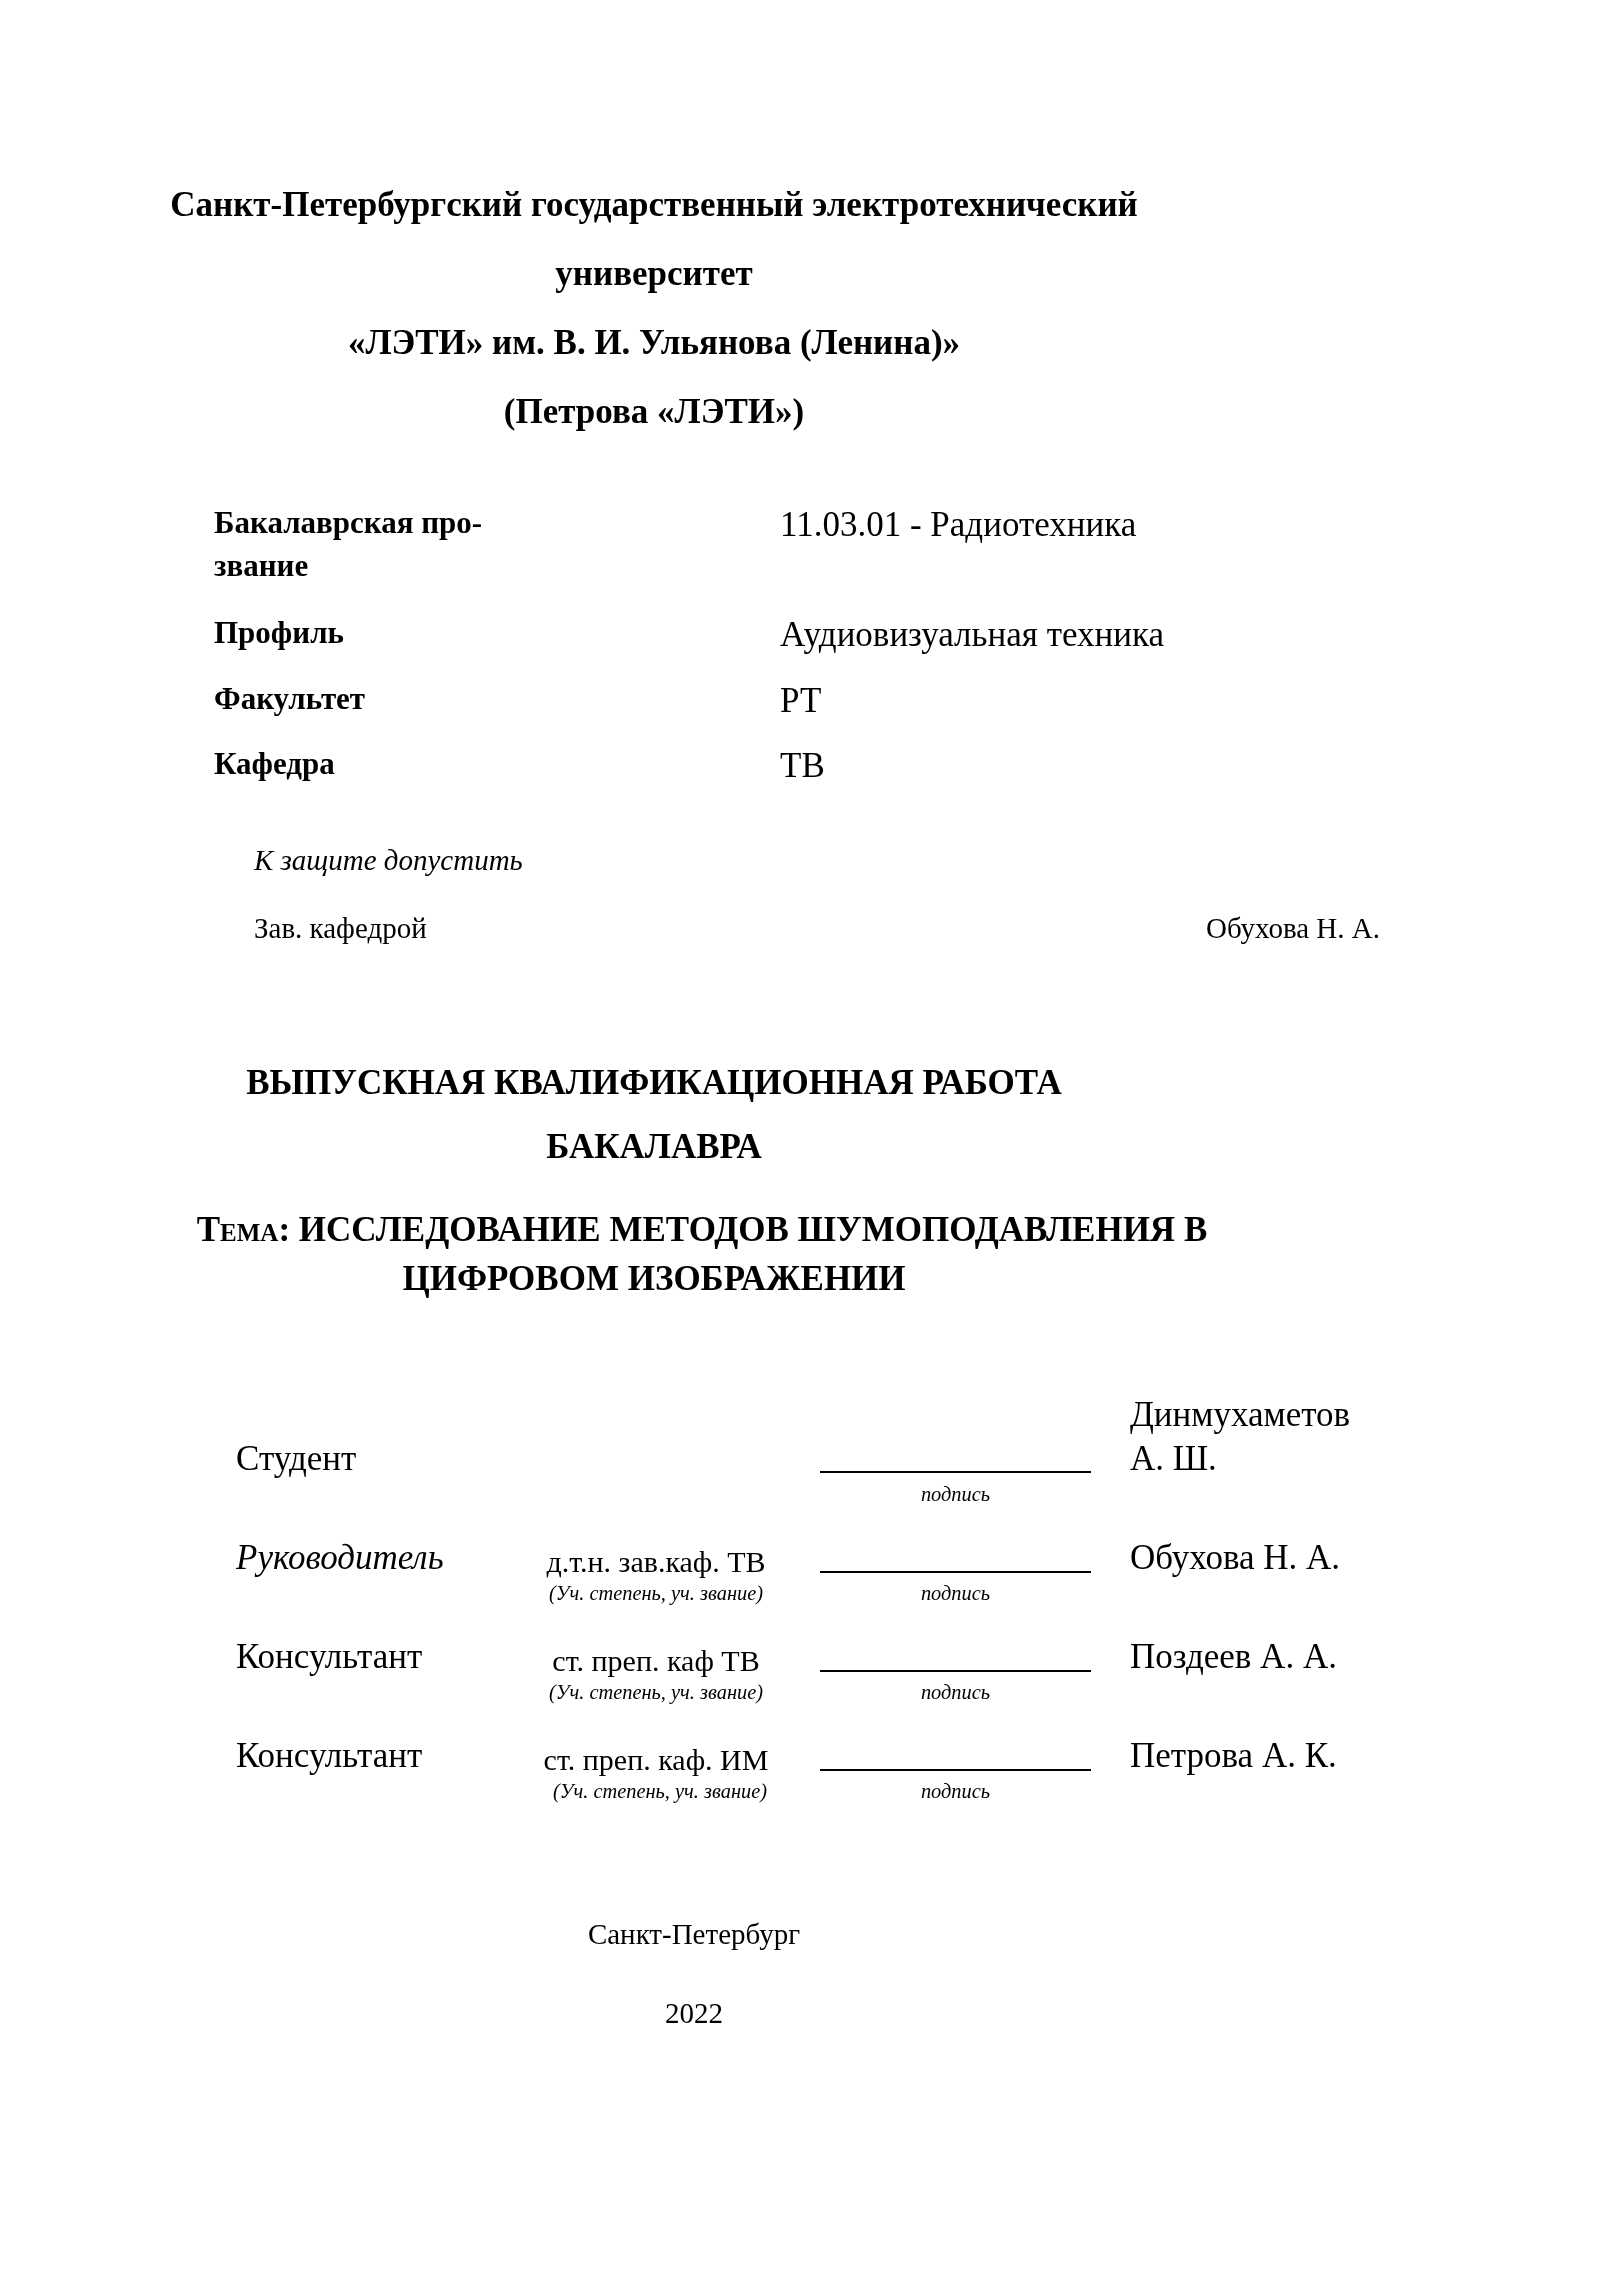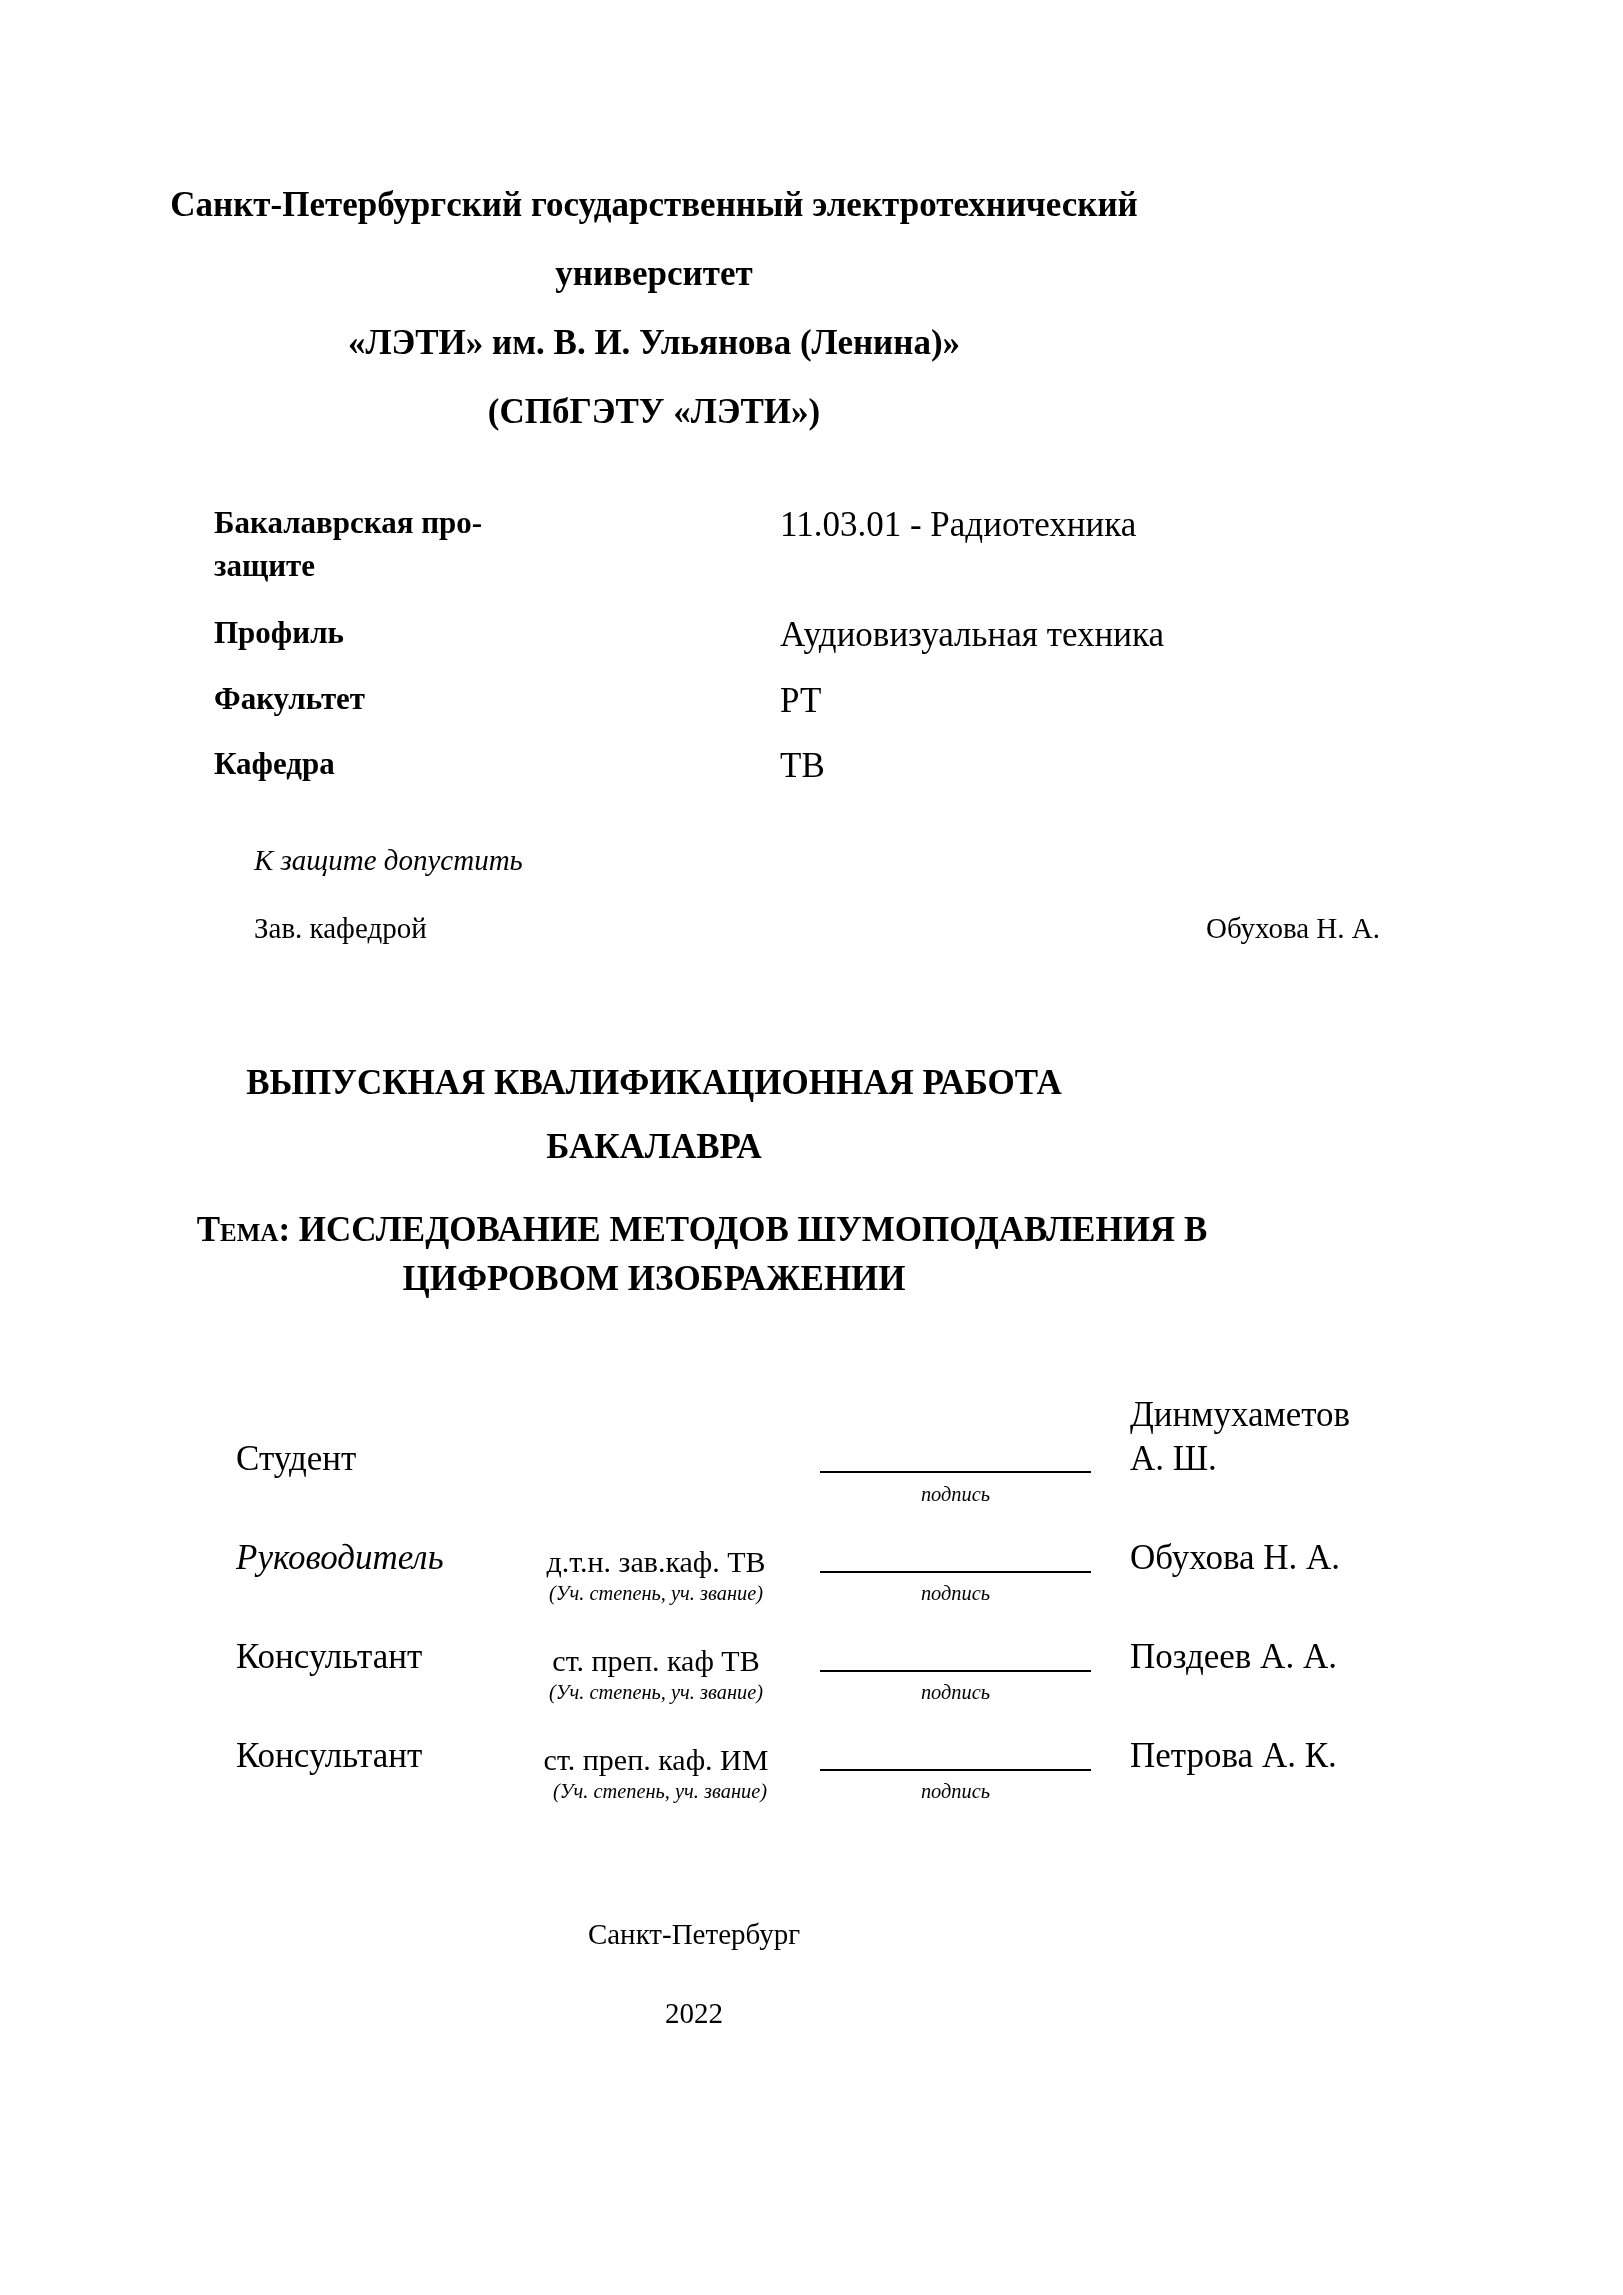--- a/index.html
+++ b/index.html
@@ -20,25 +20,25 @@
   .sig-line { position: absolute; left: 820px; width: 271px; height: 0; border-top: 2.4px solid #000; }
   .sig-cap { font-size: 20.4px; font-style: italic; line-height: 1; text-align: center; left: 820px; width: 271px; }
   .name { font-size: 35px; line-height: 1.05; left: 1130px; }
 </style>
 </head>
 <body>
 
 <div class="abs center hdr" style="top:187px;">Санкт-Петербургский государственный электротехнический</div>
 <div class="abs center hdr" style="top:256px;">университет</div>
 <div class="abs center hdr" style="top:325px;">«ЛЭТИ» им. В. И. Ульянова (Ленина)»</div>
-<div class="abs center hdr" style="top:394px;">(СПбГЭТУ «ЛЭТИ»)</div>
+<div class="abs center hdr" style="top:394px;">(Петрова «ЛЭТИ»)</div>
 
 <div>
   <div class="abs lbl" style="top:507px;">Бакалаврская про-</div>
-  <div class="abs lbl" style="top:550px;">защите</div>
+  <div class="abs lbl" style="top:550px;">звание</div>
   <div class="abs val" style="top:507px;">11.03.01 - Радиотехника</div>
 
   <div class="abs lbl" style="top:617px;">Профиль</div>
   <div class="abs val" style="top:617px;">Аудиовизуальная техника</div>
 
   <div class="abs lbl" style="top:683px;text-align:center;">Факультет</div>
   <div class="abs val" style="top:683px;">РТ</div>
 
   <div class="abs lbl" style="top:748px;">Кафедра</div>
   <div class="abs val" style="top:748px;">ТВ</div>

